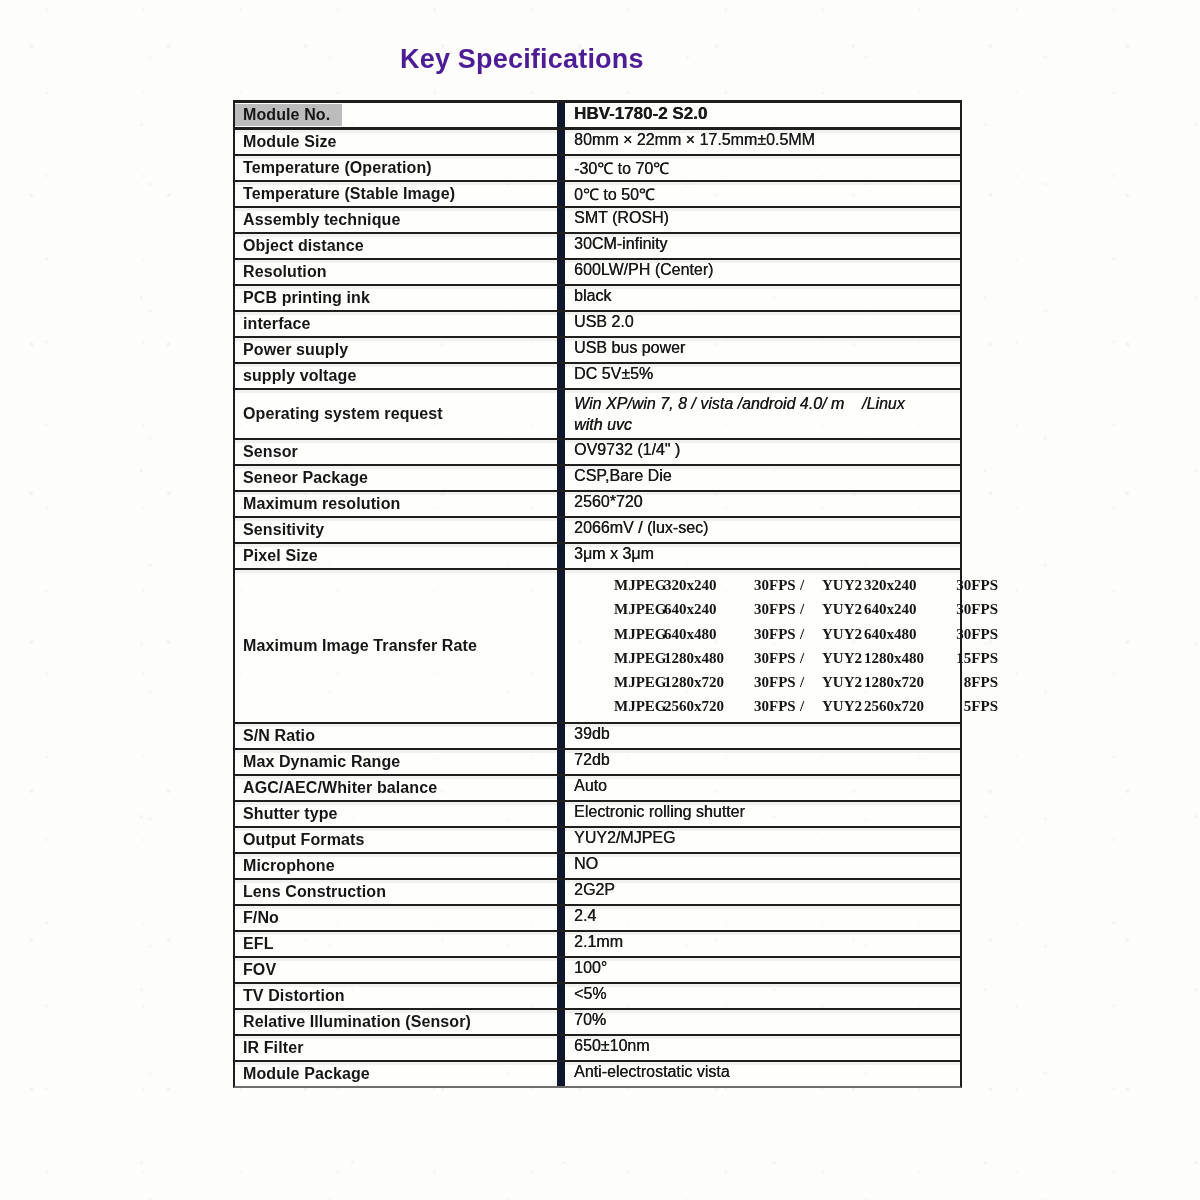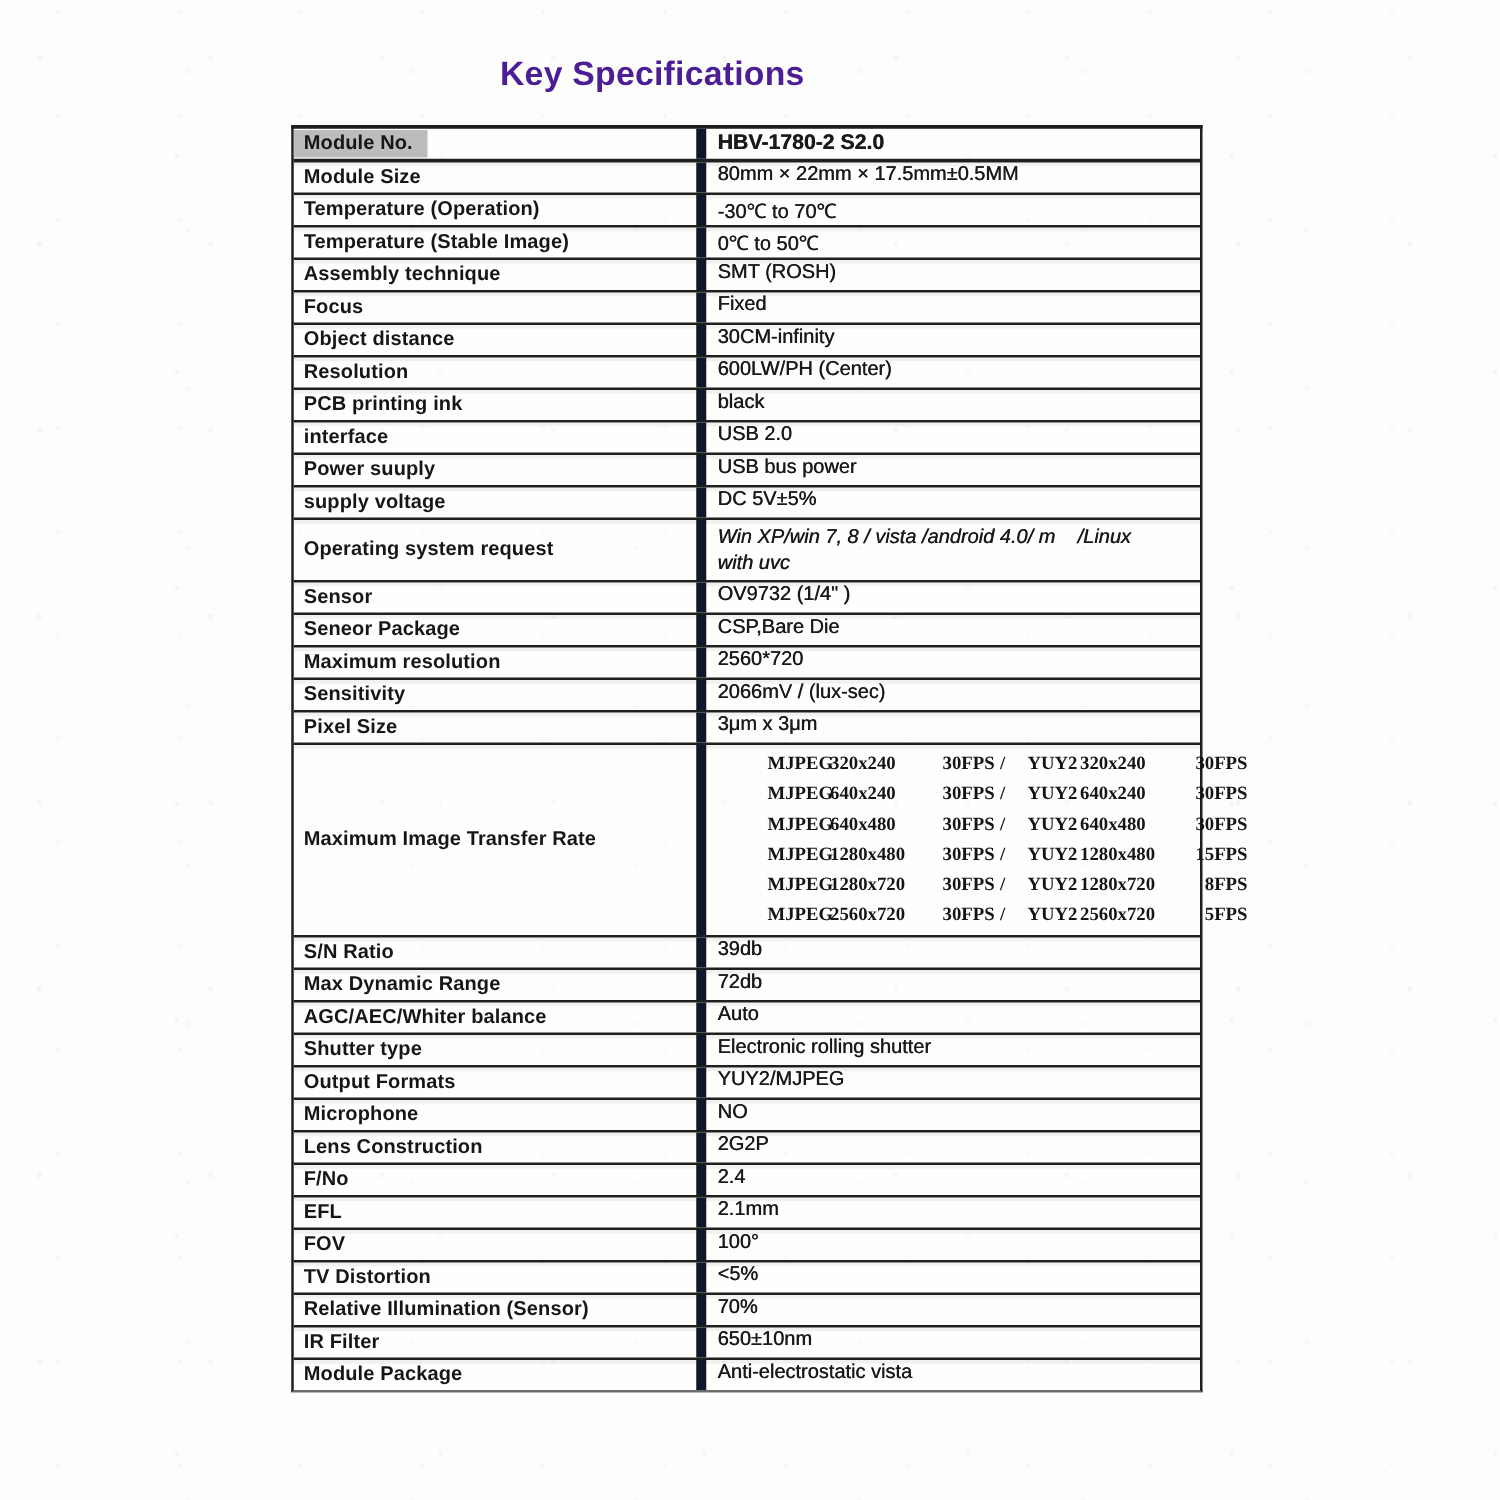--- a/index.html
+++ b/index.html
@@ -128,28 +128,20 @@
 
   <div class="t-row">
     <div class="t-label">
       <span class="txt">Assembly technique</span>
     </div>
     <div class="t-value">
           <span class="vtxt">SMT (ROSH)</span>
         </div>
   </div>
 
-  <div class="t-row">
-    <div class="t-label">
-      <span class="txt">Focus</span>
-    </div>
-    <div class="t-value">
-          <span class="vtxt">Fixed</span>
-        </div>
-  </div>
 
   <div class="t-row">
     <div class="t-label">
       <span class="txt">Object distance</span>
     </div>
     <div class="t-value">
           <span class="vtxt">30CM-infinity</span>
         </div>
   </div>
 

